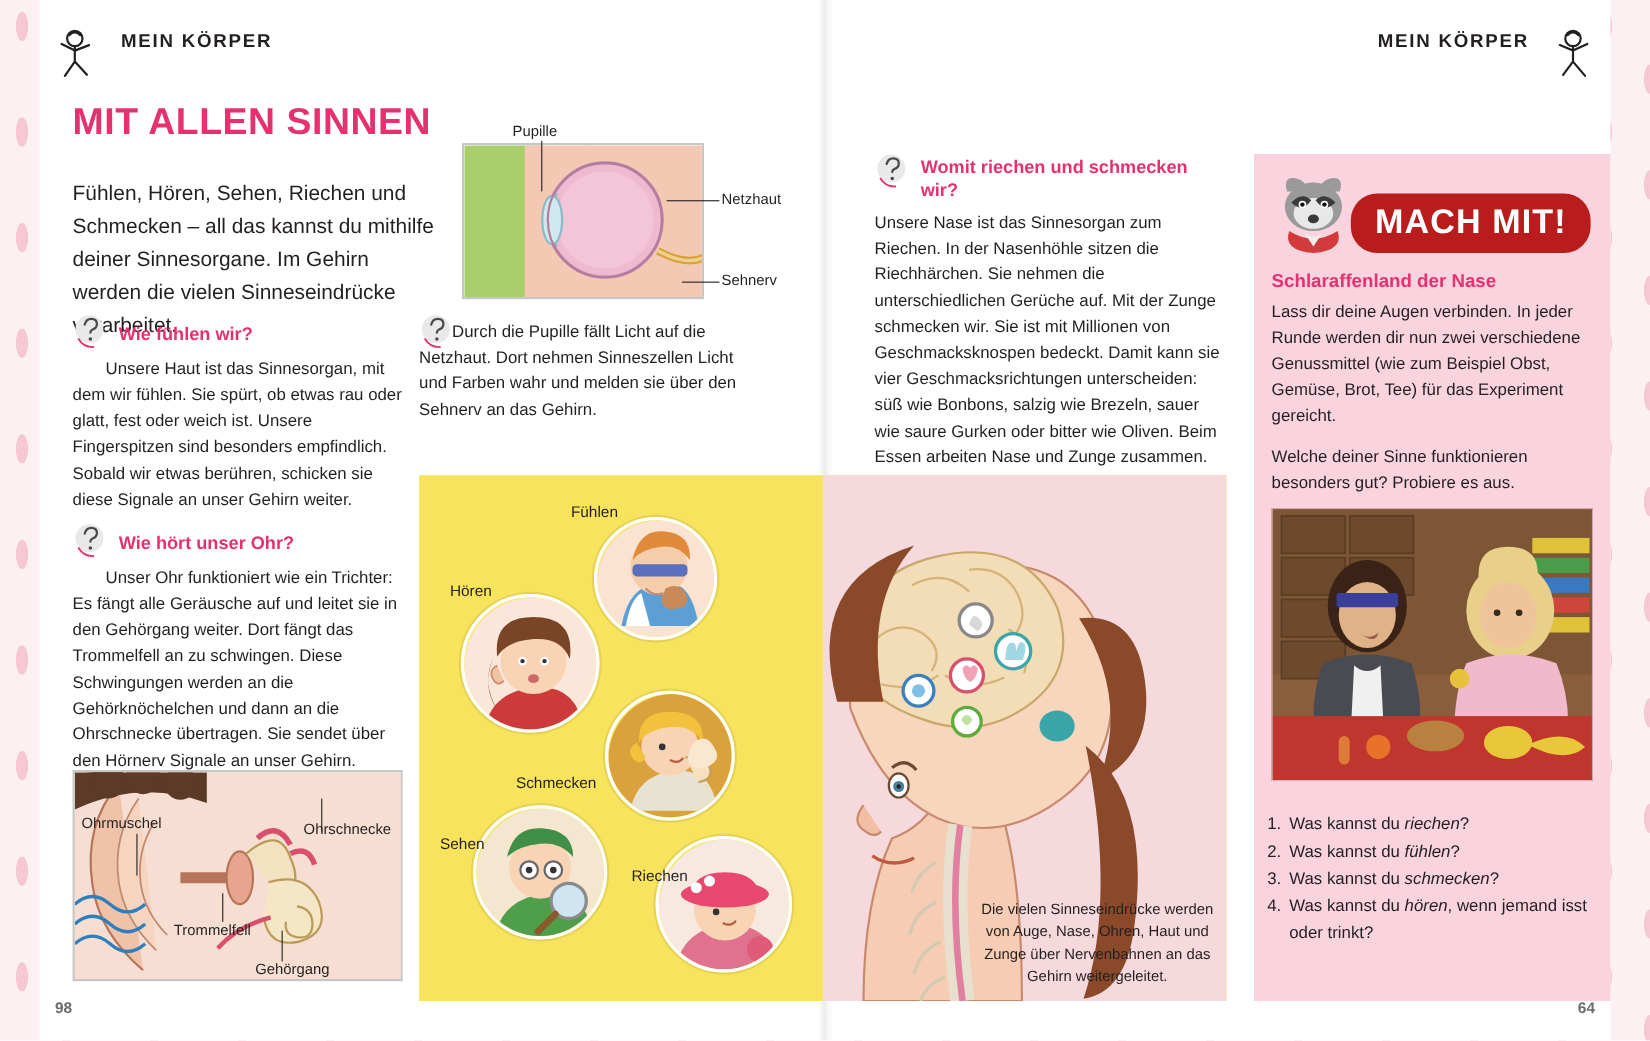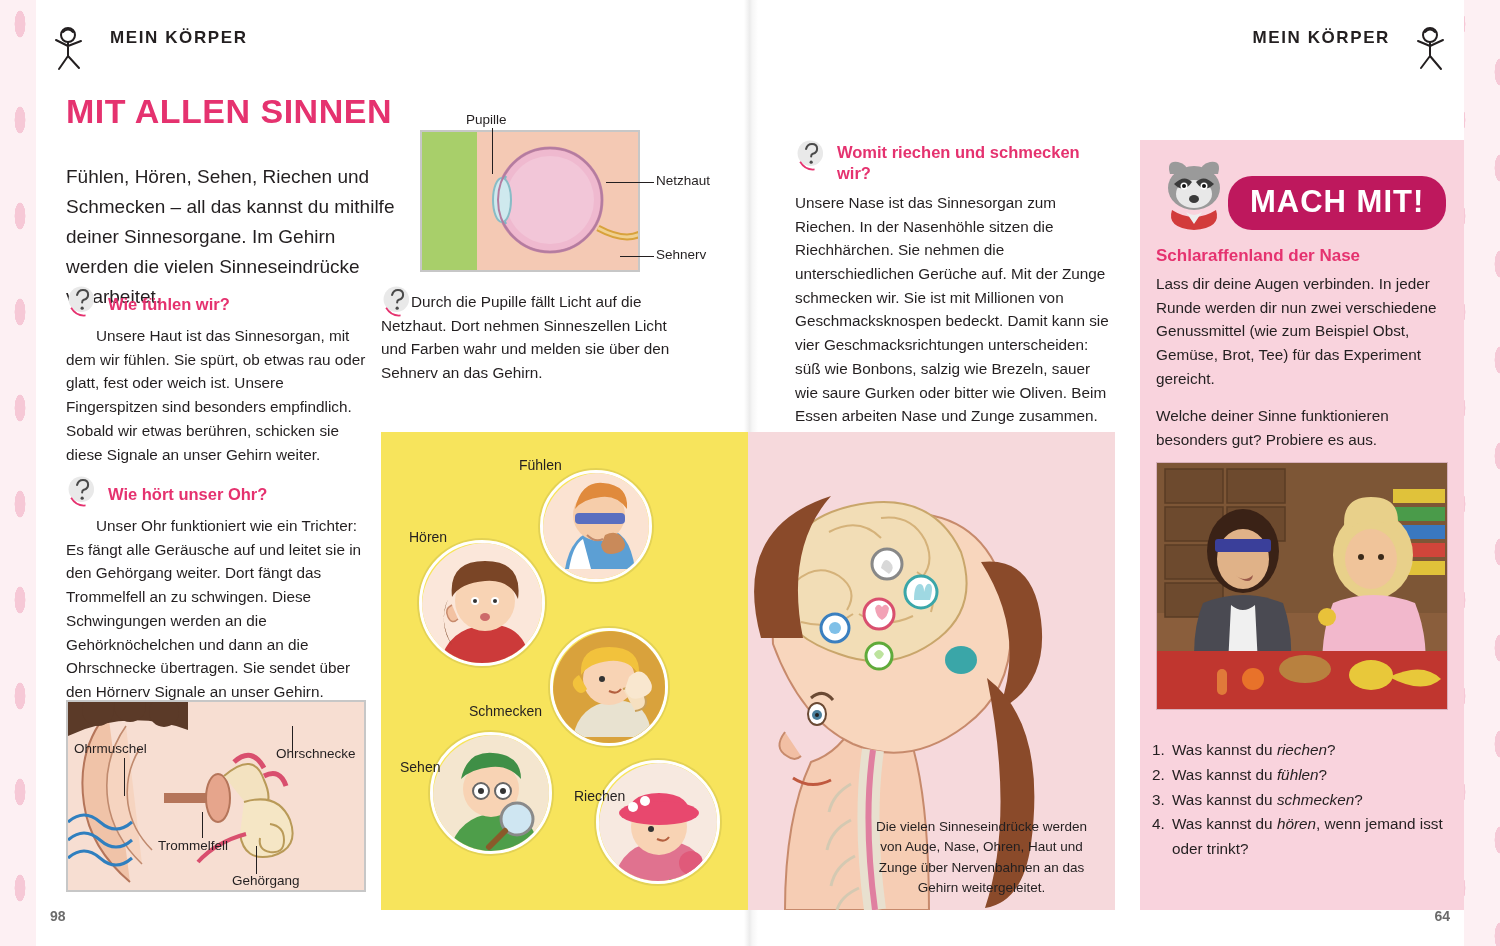--- a/index.html
+++ b/index.html
@@ -96,32 +96,32 @@
     position:absolute; left:367px; top:0; width:367px; height:478px;
     background:#f6d9dc;
   }
   .circ{
     position:absolute; border-radius:50%; border:3px solid #ffffff;
     box-shadow:0 0 0 2px rgba(0,0,0,.08);
     overflow:hidden;
   }
   .ilbl{ position:absolute; font-size:14px; color:#231f20; }
   .caption{
-    position:absolute; right:26px; bottom:12px; width:215px;
+    position:absolute; right:10px; bottom:12px; width:215px;
     font-size:13.5px; line-height:1.5; color:#231f20; text-align:center;
   }
 
   
   .panel{
     position:absolute; left:1140px; top:140px; width:324px; height:770px;
     background:#f9d3dd;
   }
   .machmit{
     position:absolute; left:1228px; top:176px;
-    background:#be185d; color:#fff; font-size:31px; font-weight:bold;
+    background:#b91c1c; color:#fff; font-size:31px; font-weight:bold;
     letter-spacing:1px; padding:8px 22px 10px; border-radius:24px;
   }
   .panel-sub{
     position:absolute; left:1156px; top:246px; width:296px;
     font-size:17px; font-weight:bold; color:#e5326f;
   }
   .panel-text{
     position:absolute; left:1156px; top:272px; width:292px;
     font-size:15.3px; line-height:1.55; color:#231f20;
   }

